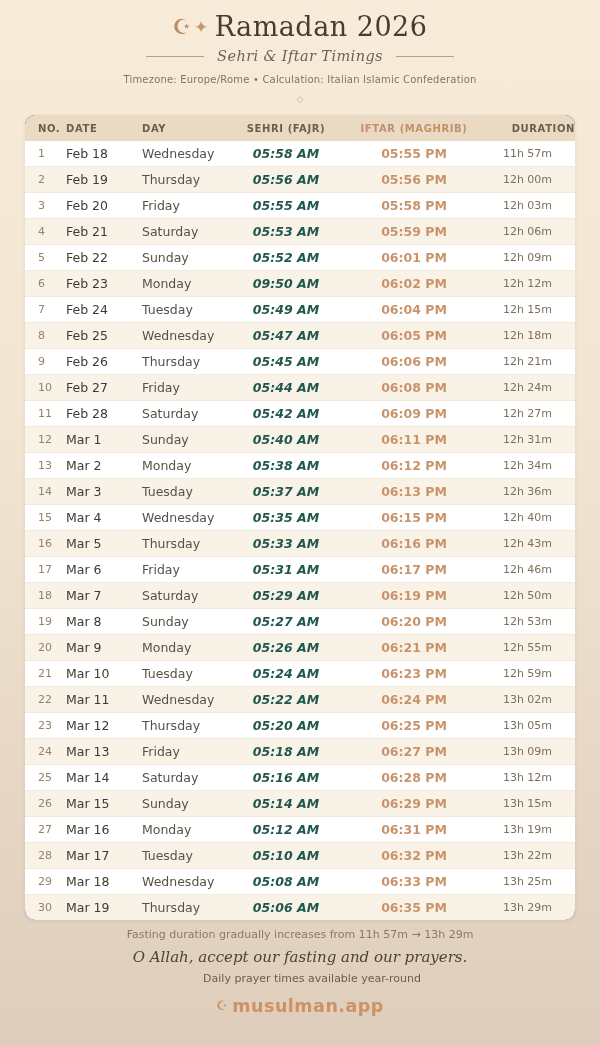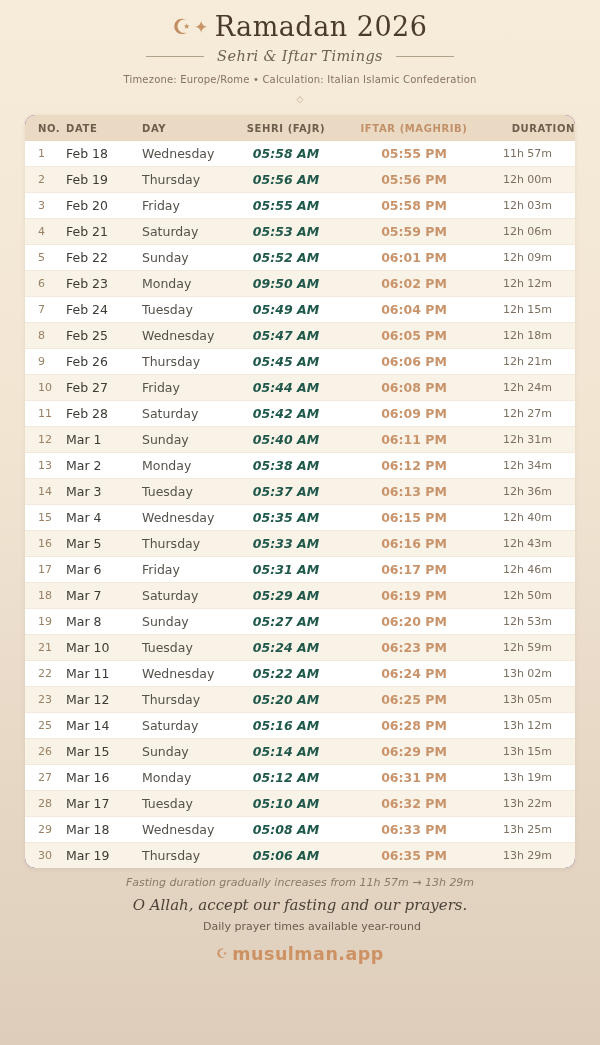--- a/index.html
+++ b/index.html
@@ -56,21 +56,21 @@
   tbody tr + tr td { border-top: 1px solid #f2e9da; }
   tbody td { padding: 5px 0; font-size: 12.5px; height: 24px; vertical-align: middle; }
   td.c-no   { padding-left: 13px; color: #9a8164; font-size: 11px; }
   td.c-date { color: #3d3b35; }
   td.c-day  { color: #56524b; }
   td.c-sehri{ color: #20584c; font-weight: bold; text-align: center; font-style: italic; }
   td.c-iftar{ color: #c9946b; font-weight: bold; text-align: center; }
   td.c-dur  { color: #7c6f5f; font-size: 11px; text-align: center; }
 
   .footer { text-align: center; }
-  .fasting-note { margin-top: 8px; font-style: italic; font-size: 11px; color: #8a7a66; }
+  .fasting-note { margin-top: 8px; font-size: 11px; color: #8a7a66; }
   .dua {
     margin-top: 7px; font-family: "DejaVu Serif", "Liberation Serif", serif;
     font-style: italic; font-size: 15px; color: #4c4338;
   }
   .availability { margin-top: 6px; font-size: 11px; color: #6b5d4d; padding-left: 24px; }
   .brand-row { margin-top: 11px; font-size: 17.5px; font-weight: bold; color: #cd9264; letter-spacing: 0.5px; }
   .brand-row .crescent { font-size: 13px; font-weight: normal; margin-right: 4px; vertical-align: 2px; }
 </style>
 </head>
 <body>
@@ -265,20 +265,28 @@
 
   <tr>
     <td class="c-no">19</td>
     <td class="c-date">Mar 8</td>
     <td class="c-day">Sunday</td>
     <td class="c-sehri">05:27 AM</td>
     <td class="c-iftar">06:20 PM</td>
     <td class="c-dur">12h 53m</td>
   </tr>
 
+  <tr>
+    <td class="c-no">20</td>
+    <td class="c-date">Mar 9</td>
+    <td class="c-day">Monday</td>
+    <td class="c-sehri">05:26 AM</td>
+    <td class="c-iftar">06:21 PM</td>
+    <td class="c-dur">12h 55m</td>
+  </tr>
 
   <tr>
     <td class="c-no">21</td>
     <td class="c-date">Mar 10</td>
     <td class="c-day">Tuesday</td>
     <td class="c-sehri">05:24 AM</td>
     <td class="c-iftar">06:23 PM</td>
     <td class="c-dur">12h 59m</td>
   </tr>
 
@@ -293,20 +301,28 @@
 
   <tr>
     <td class="c-no">23</td>
     <td class="c-date">Mar 12</td>
     <td class="c-day">Thursday</td>
     <td class="c-sehri">05:20 AM</td>
     <td class="c-iftar">06:25 PM</td>
     <td class="c-dur">13h 05m</td>
   </tr>
 
+  <tr>
+    <td class="c-no">24</td>
+    <td class="c-date">Mar 13</td>
+    <td class="c-day">Friday</td>
+    <td class="c-sehri">05:18 AM</td>
+    <td class="c-iftar">06:27 PM</td>
+    <td class="c-dur">13h 09m</td>
+  </tr>
 
   <tr>
     <td class="c-no">25</td>
     <td class="c-date">Mar 14</td>
     <td class="c-day">Saturday</td>
     <td class="c-sehri">05:16 AM</td>
     <td class="c-iftar">06:28 PM</td>
     <td class="c-dur">13h 12m</td>
   </tr>
 

